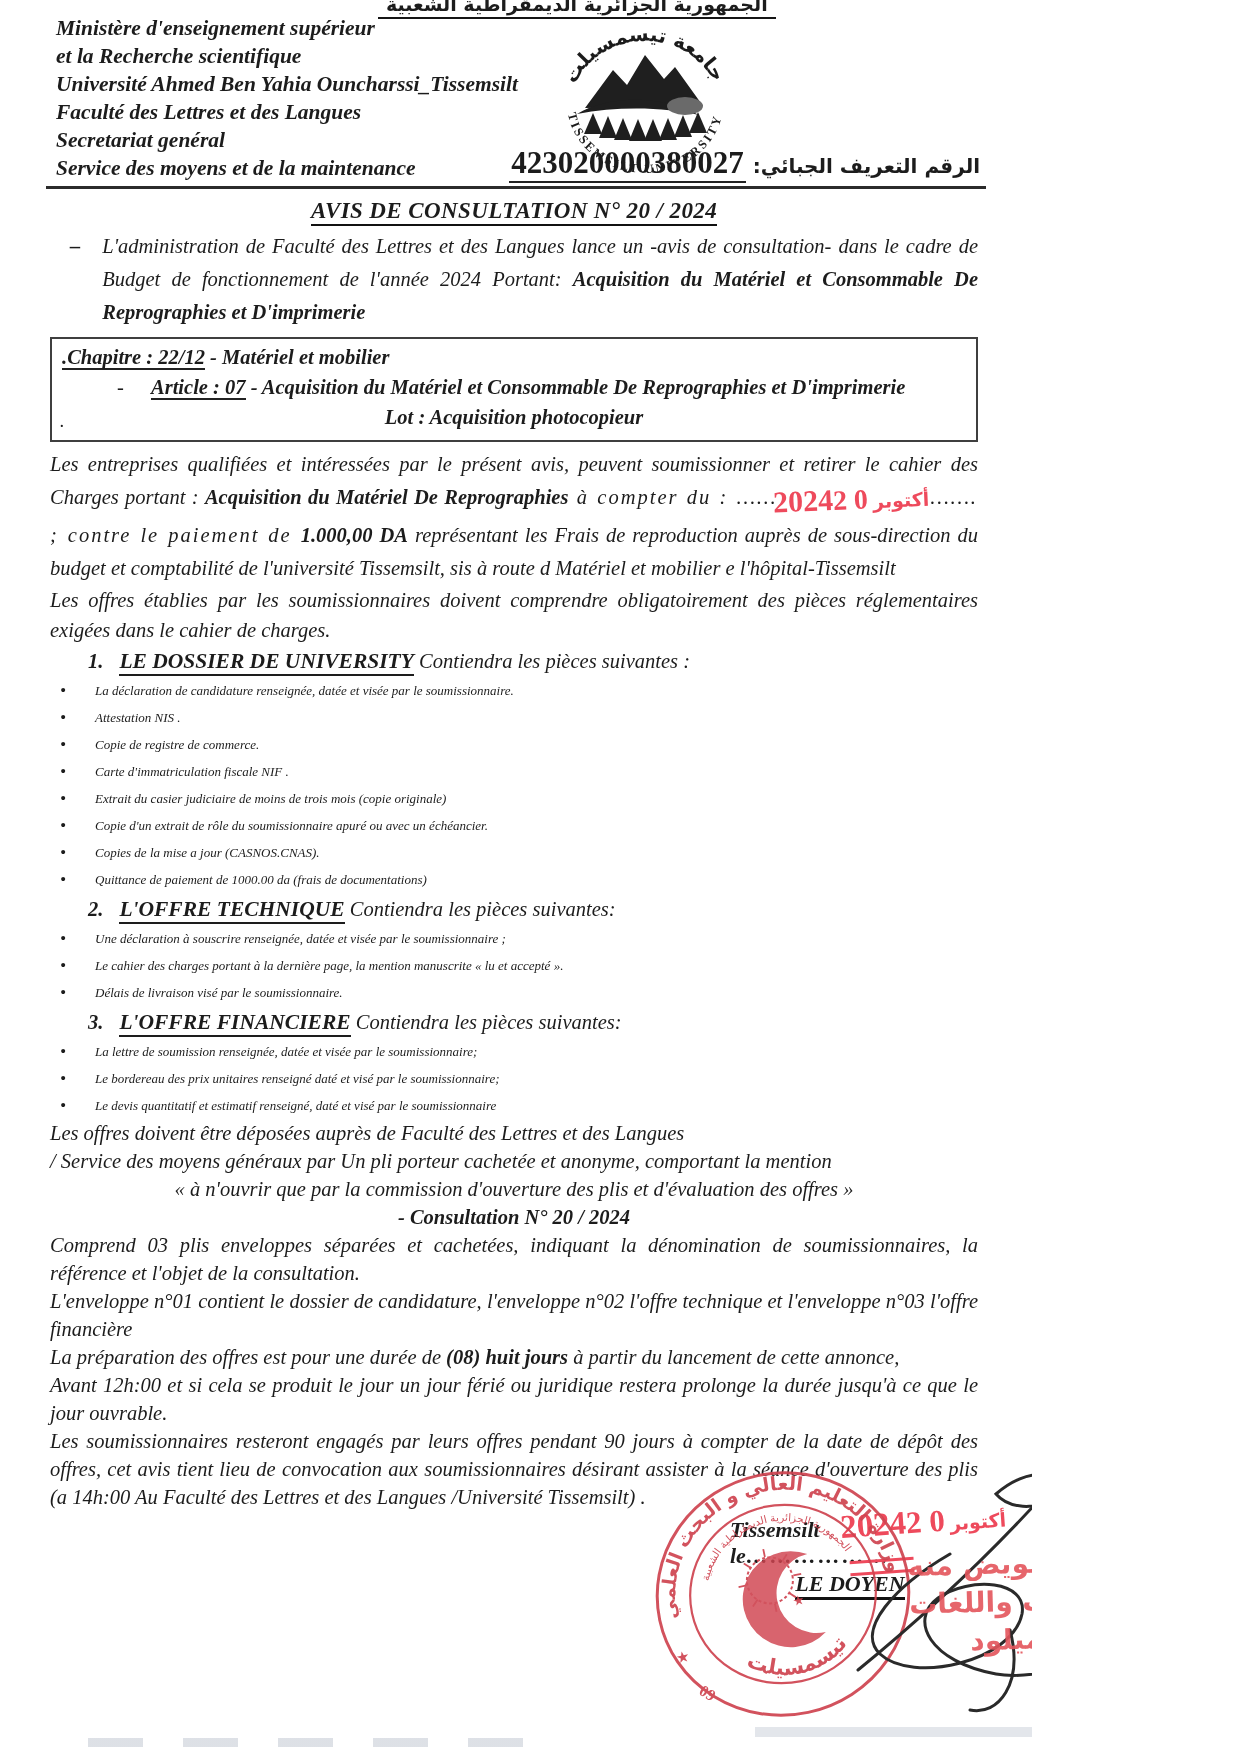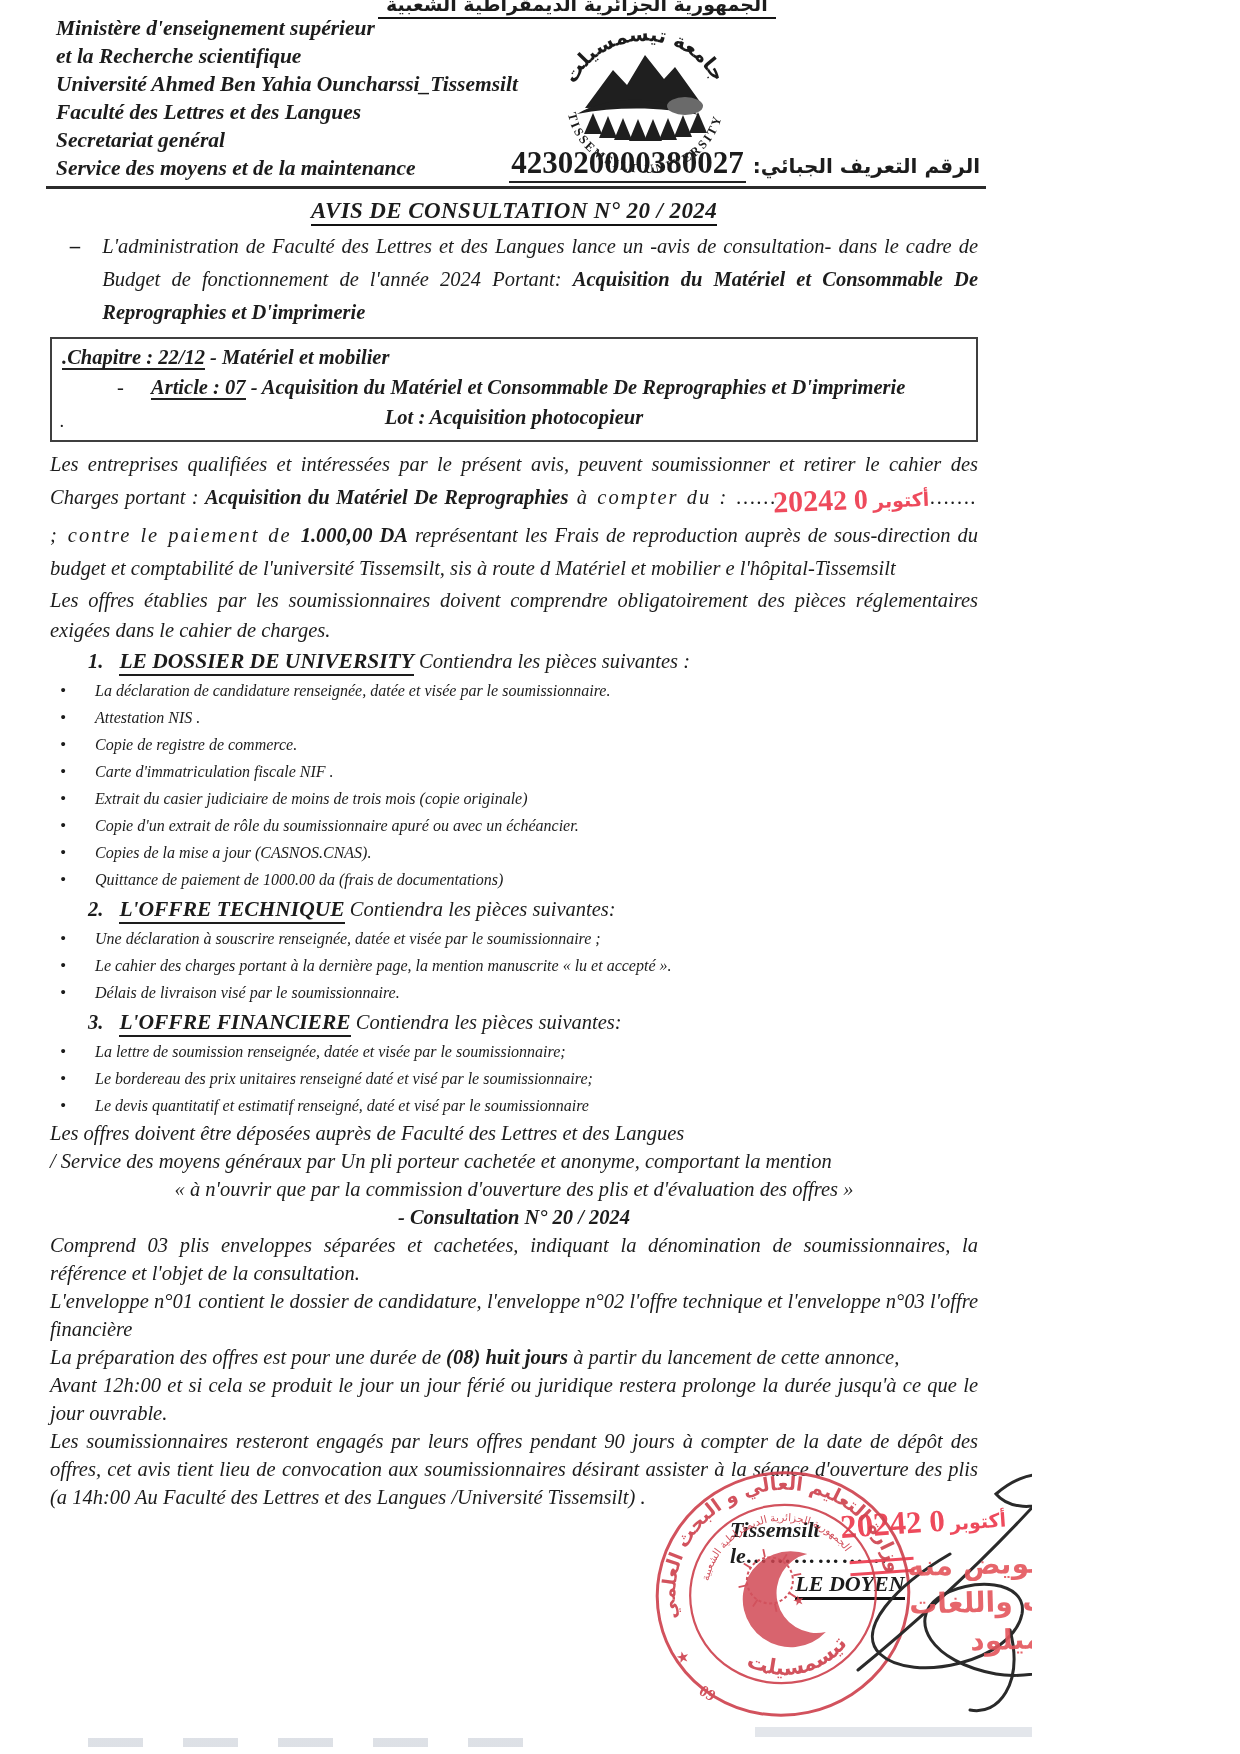--- a/index.html
+++ b/index.html
@@ -39,21 +39,21 @@
   .stamp-date{color:#ee4a5c;font-style:normal;font-weight:bold;white-space:nowrap;}
   .stamp-inline{display:inline-block;transform:rotate(-2.5deg);vertical-align:-5px;margin:0 -4px;}
   .sd-y{font-size:30px;letter-spacing:2px;font-family:"Liberation Serif",serif;}
   .sd-m{font-size:19px;font-family:"DejaVu Sans",sans-serif;margin:0 5px;}
   .sd-d{font-size:28px;letter-spacing:8px;}
   
   .sec{padding-left:38px;line-height:31px;margin-top:1px;}
   .sec-num{font-weight:bold;margin-right:16px;}
   .sec-title{font-weight:bold;font-size:21.5px;border-bottom:2.5px solid #1d1d1d;padding-bottom:1px;}
   ul.items{list-style:none;margin:0;padding:0;}
-  ul.items li{position:relative;padding-left:45px;line-height:27px;font-size:16px;}
+  ul.items li{position:relative;padding-left:45px;line-height:27px;font-size:13px;}
   ul.items li::before{content:"•";position:absolute;left:10px;top:0;font-size:17px;}
   .dep{line-height:28px;}
   .dep-center{text-align:center;line-height:28px;}
   .dep-ref{text-align:center;font-weight:bold;line-height:28px;}
   .env{line-height:28px;text-align:justify;}
   .sig-line{position:relative;margin-top:6px;padding-left:680px;font-weight:bold;font-size:22px;height:44px;}
   .sig-stamp{position:absolute;left:790px;top:-14px;transform:rotate(-4deg);}
   .sig-stamp .sd-y{font-size:33px;}
   .sig-stamp .sd-d{font-size:31px;}
   .stamp-marks{position:absolute;left:800px;top:42px;width:64px;height:9px;

